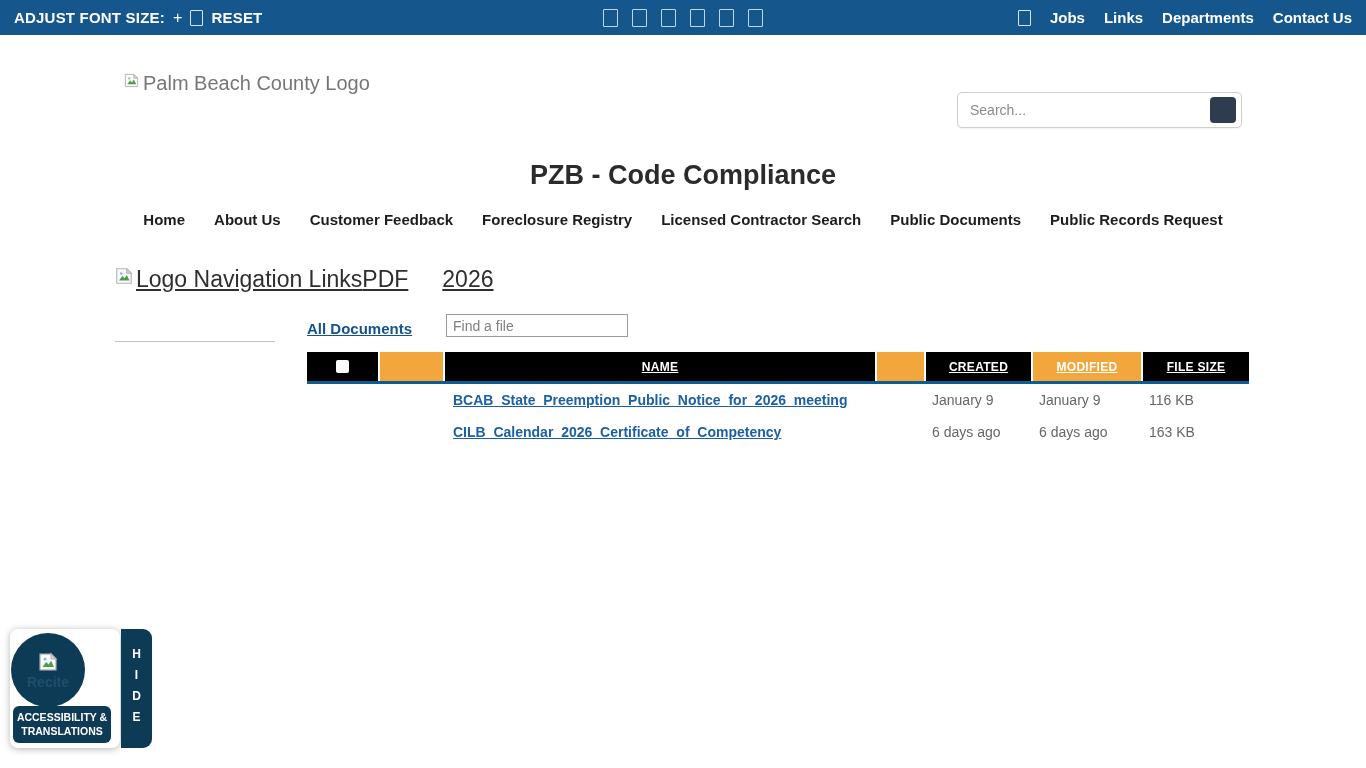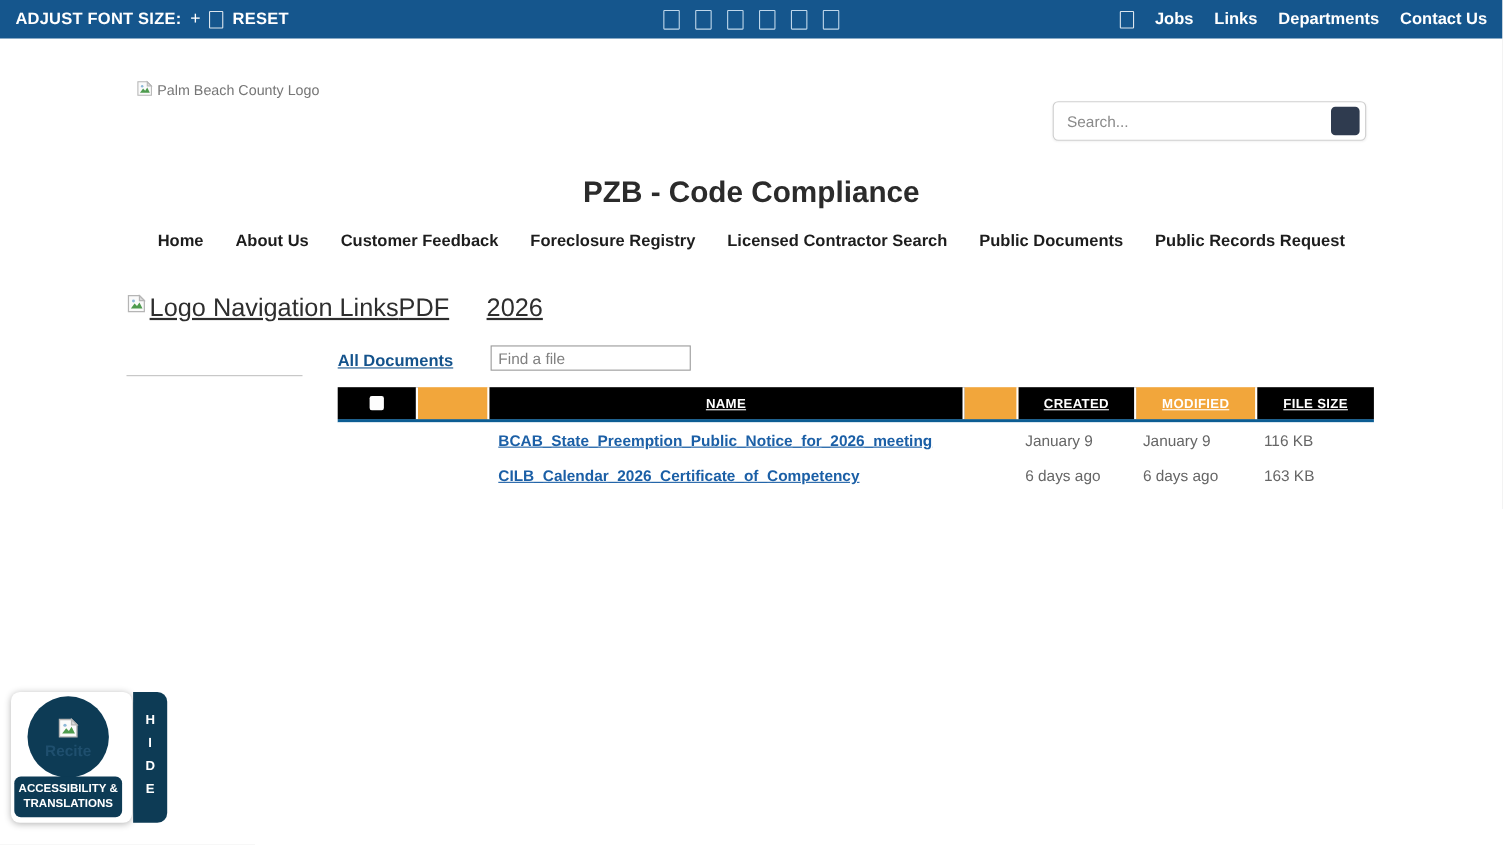--- a/index.html
+++ b/index.html
@@ -33,22 +33,22 @@
   .topbar-right {
     position:absolute; right:14px; top:0; height:35px;
     display:flex; align-items:center; gap:19px;
     font-size:15px; font-weight:bold;
   }
   .topbar-right a { color:#fff; text-decoration:none; }
 
   
   .logo-wrap {
     position:absolute; left:123px; top:72px;
-    display:flex; align-items:flex-end; gap:3px;
-    color:#767676; font-size:13px;
+    display:flex; align-items:flex-start; gap:3px;
+    color:#767676; font-size:20px;
   }
   .search-wrap {
     position:absolute; left:957px; top:92px; width:285px; height:36px;
     border:1px solid #cfcfcf; border-radius:5px; background:#fff;
     display:flex; align-items:center; padding:0 5px 0 12px;
     box-shadow:0 1px 2px rgba(0,0,0,.05);
   }
   .search-input {
     flex:1; border:none; outline:none; font-size:14px; color:#333;
     font-family:"Liberation Sans", sans-serif; background:transparent;
@@ -116,21 +116,21 @@
   .td { font-size:14px; color:#666; padding-left:6px; }
   .td.name { padding-left:8px; }
   .td.name a { font-size:14px; font-weight:bold; color:#1b5fa6; text-decoration:underline; white-space:nowrap; }
 
   
   .acc-card {
     position:absolute; left:10px; top:629px; width:110px; height:119px;
     background:#fff; border-radius:8px; box-shadow:0 1px 7px rgba(0,0,0,.3);
   }
   .recite-circle {
-    position:absolute; left:25px; top:633px; width:74px; height:74px;
+    position:absolute; left:11px; top:633px; width:74px; height:74px;
     border-radius:50%; background:#0d3b55; cursor:pointer;
     display:flex; flex-direction:column; align-items:center; justify-content:center; gap:1px;
   }
   .recite-text { font-size:14px; color:#1f4f6e; font-weight:bold; }
   .acc-pill {
     position:absolute; left:13px; top:706px; width:98px; height:37px;
     background:#0d3b55; border-radius:6px; border:none; cursor:pointer;
     color:#fff; font-size:10.5px; font-weight:bold; line-height:1.3;
     font-family:"Liberation Sans", sans-serif; text-align:center; padding:2px;
   }

